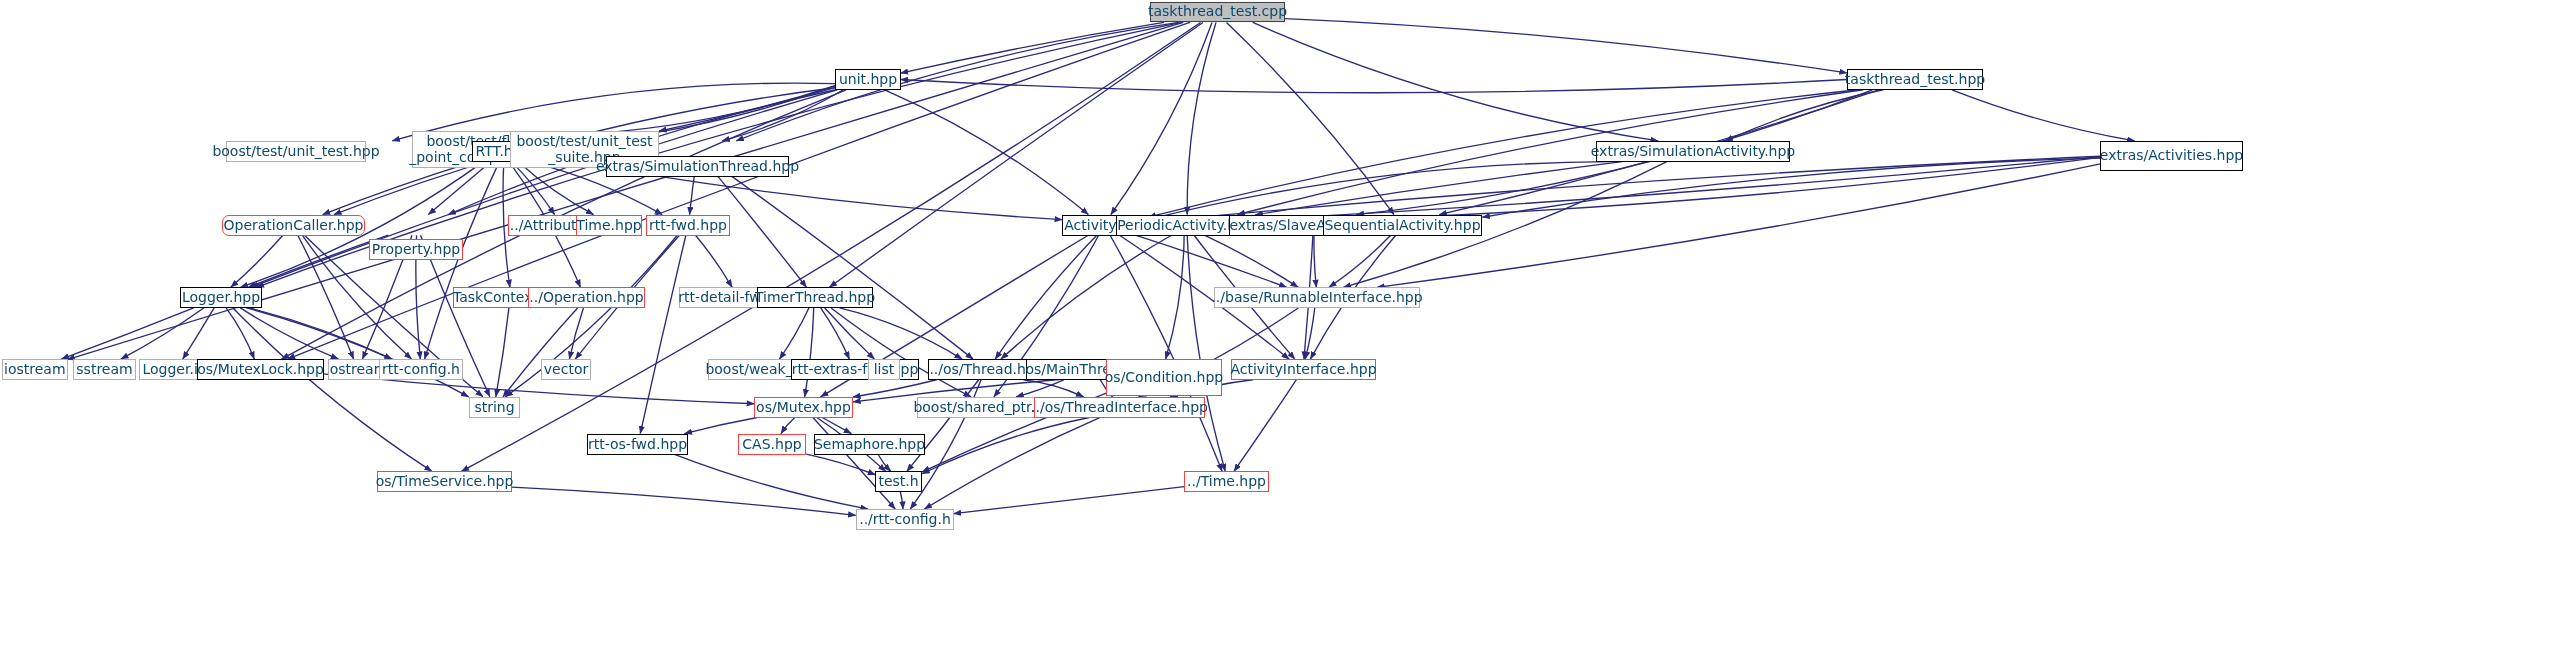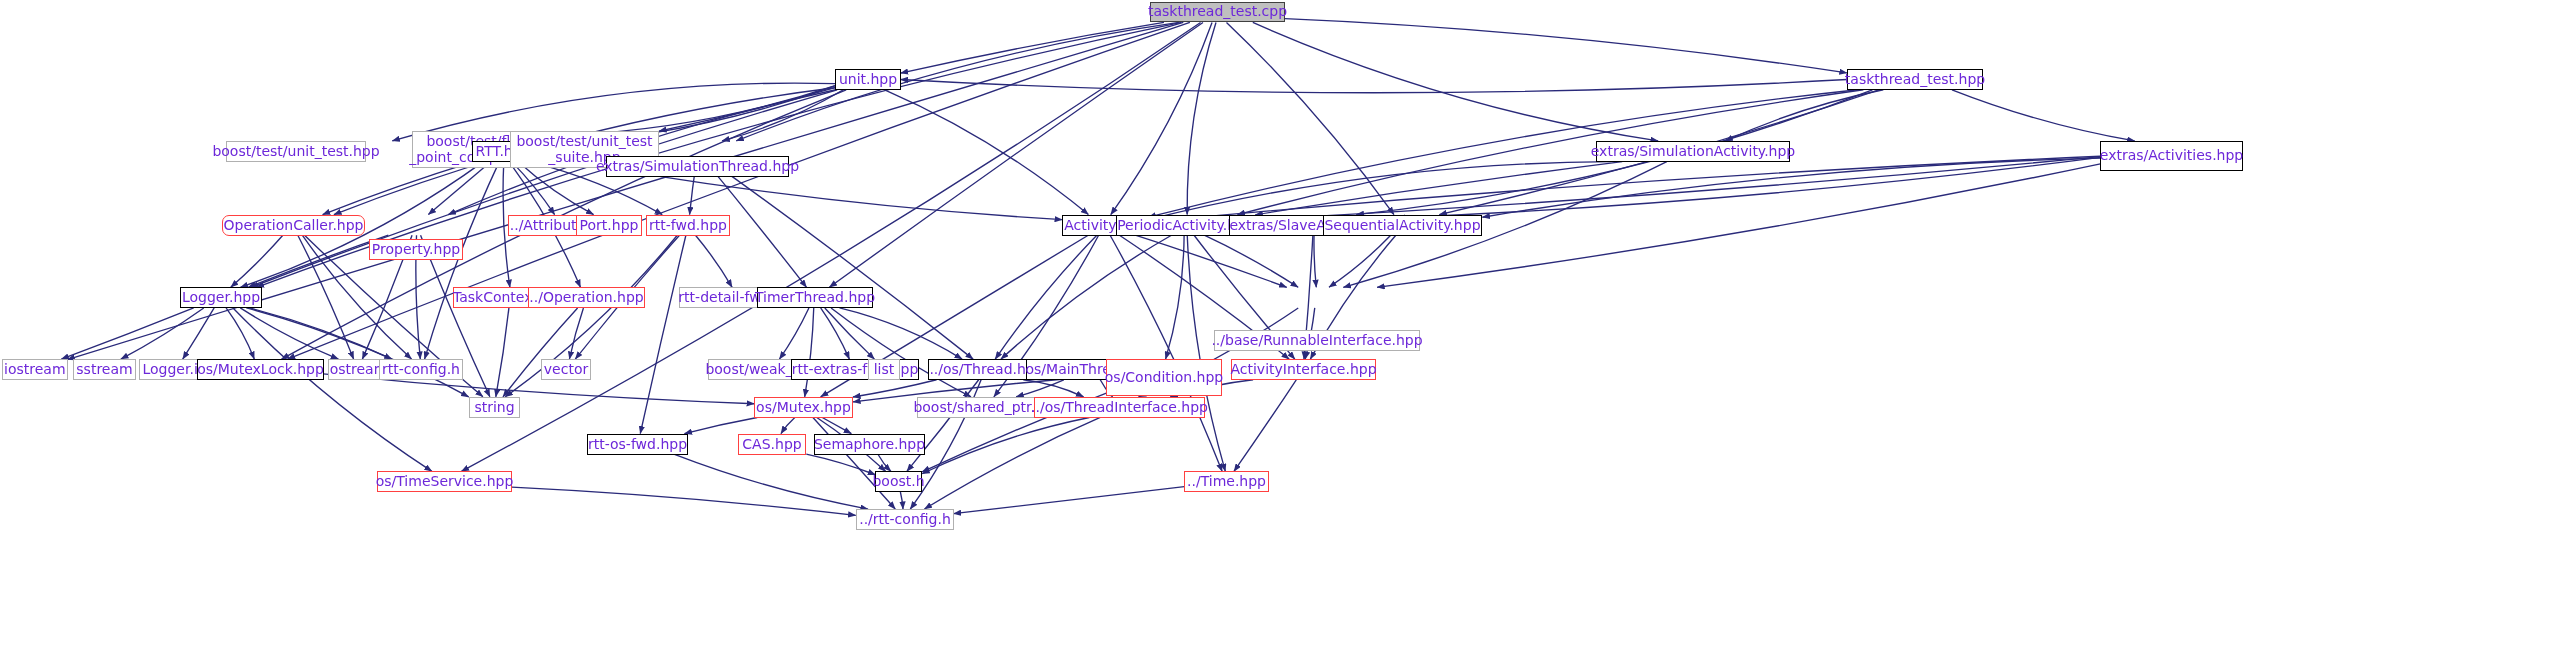--- a/index.html
+++ b/index.html
@@ -14,21 +14,21 @@
   #edges{position:absolute;left:0;top:0;width:2576px;height:650px;}
   .node{
     position:absolute;
     box-sizing:border-box;
     display:flex;
     align-items:center;
     justify-content:center;
     text-align:center;
     line-height:1.12;
     font-size:14px;
-    color:#6d28d9;
+    color:#0c4a6e;
     background:#ffffff;
     border:0.9px solid #9a9a9a;
     white-space:pre;
     z-index:5;
     padding:0 3.6px;
   }
   .node.root{ background:#bfbfbf; border:0.9px solid #404040; }
   .node.solid{ border:0.9px solid #000000; }
   .node.red{ border:1.4px solid #ff4040; }
   .node.grey{ border:0.9px solid #b0b0b0; }
@@ -175,32 +175,32 @@
 _point_comparison.hpp</div>
       <div class="node solid" style="left: 472px; top: 141px; width: 62px; height: 20.7px;">RTT.hpp</div>
       <div class="node grey" style="left: 510px; top: 131px; width: 149px; height: 37px;">boost/test/unit_test
 _suite.hpp</div>
       <div class="node solid" style="left: 606px; top: 156px; width: 183px; height: 20.7px;">extras/SimulationThread.hpp</div>
       <div class="node solid" style="left: 1596px; top: 141px; width: 194px; height: 20.7px;">extras/SimulationActivity.hpp</div>
       <div class="node solid" style="left: 2100px; top: 141px; width: 143px; height: 30px;">extras/Activities.hpp</div>
       <div class="node red" style="left: 222px; top: 215px; width: 143px; height: 20.7px; border-radius: 7px;">OperationCaller.hpp</div>
       <div class="node red" style="left: 369px; top: 215px; width: 94px; height: 20.7px; margin-top: 24px;">Property.hpp</div>
       <div class="node red" style="left: 508px; top: 215px; width: 110px; height: 20.7px;">../Attribute.hpp</div>
-      <div class="node red" style="left: 576px; top: 215px; width: 66px; height: 20.7px;">Port.hpp</div>
+      <div class="node red" style="left: 576px; top: 215px; width: 66px; height: 20.7px;">Time.hpp</div>
       <div class="node red" style="left: 646px; top: 215px; width: 84px; height: 20.7px;">rtt-fwd.hpp</div>
       <div class="node solid" style="left: 1062px; top: 215px; width: 86px; height: 20.7px;">Activity.hpp</div>
       <div class="node solid" style="left: 1116px; top: 215px; width: 139px; height: 20.7px;">PeriodicActivity.hpp</div>
       <div class="node solid" style="left: 1229px; top: 215px; width: 169px; height: 20.7px;">extras/SlaveActivity.hpp</div>
       <div class="node solid" style="left: 1323px; top: 215px; width: 159px; height: 20.7px;">SequentialActivity.hpp</div>
       <div class="node solid" style="left: 180px; top: 287px; width: 82px; height: 20.7px;">Logger.hpp</div>
       <div class="node red" style="left: 453px; top: 287px; width: 116px; height: 20.7px;">TaskContext.hpp</div>
       <div class="node red" style="left: 528px; top: 287px; width: 117px; height: 20.7px;">../Operation.hpp</div>
       <div class="node grey" style="left: 679px; top: 287px; width: 121px; height: 20.7px;">rtt-detail-fwd.hpp</div>
       <div class="node solid" style="left: 757px; top: 287px; width: 116px; height: 20.7px;">TimerThread.hpp</div>
-      <div class="node grey" style="left: 1214px; top: 287px; width: 206px; height: 20.7px; margin-top: 43px;">../base/RunnableInterface.hpp</div>
+      <div class="node grey" style="left: 1214px; top: 287px; width: 206px; height: 20.7px;">../base/RunnableInterface.hpp</div>
       <div class="node grey" style="left: 1.8px; top: 359px; width: 66px; height: 20.7px;">iostream</div>
       <div class="node grey" style="left: 73px; top: 359px; width: 63px; height: 20.7px;">sstream</div>
       <div class="node grey" style="left: 139px; top: 359px; width: 75px; height: 20.7px;">Logger.inl</div>
       <div class="node solid" style="left: 197px; top: 359px; width: 127px; height: 20.7px;">os/MutexLock.hpp</div>
       <div class="node grey" style="left: 328px; top: 359px; width: 61px; height: 20.7px;">ostream</div>
       <div class="node grey" style="left: 379px; top: 359px; width: 84px; height: 20.7px;">rtt-config.h</div>
       <div class="node grey" style="left: 541px; top: 359px; width: 50px; height: 20.7px;">vector</div>
       <div class="node grey" style="left: 708px; top: 359px; width: 132px; height: 20.7px;">boost/weak_ptr.hpp</div>
       <div class="node solid" style="left: 791px; top: 359px; width: 128px; height: 20.7px;">rtt-extras-fwd.hpp</div>
       <div class="node grey" style="left: 868px; top: 359px; width: 32px; height: 20.7px;">list</div>
@@ -209,18 +209,18 @@
       <div class="node red" style="left: 1106px; top: 359px; width: 116px; height: 37px;">os/Condition.hpp</div>
       <div class="node red" style="left: 1231px; top: 359px; width: 145px; height: 20.7px;">ActivityInterface.hpp</div>
       <div class="node grey" style="left: 469px; top: 397px; width: 51px; height: 20.7px;">string</div>
       <div class="node red" style="left: 754px; top: 397px; width: 99px; height: 20.7px;">os/Mutex.hpp</div>
       <div class="node grey" style="left: 917px; top: 397px; width: 141px; height: 20.7px;">boost/shared_ptr.hpp</div>
       <div class="node red" style="left: 1034px; top: 397px; width: 171px; height: 20.7px;">../os/ThreadInterface.hpp</div>
       <div class="node solid" style="left: 587px; top: 434px; width: 101px; height: 20.7px;">rtt-os-fwd.hpp</div>
       <div class="node red" style="left: 738px; top: 434px; width: 68px; height: 20.7px;">CAS.hpp</div>
       <div class="node solid" style="left: 814px; top: 434px; width: 111px; height: 20.7px;">Semaphore.hpp</div>
       <div class="node red" style="left: 1184px; top: 471px; width: 85px; height: 20.7px;">../Time.hpp</div>
-      <div class="node solid" style="left: 875px; top: 471px; width: 47px; height: 20.7px;">boost.h</div>
+      <div class="node solid" style="left: 875px; top: 471px; width: 47px; height: 20.7px;">test.h</div>
       <div class="node red" style="left: 377px; top: 471px; width: 135px; height: 20.7px;">os/TimeService.hpp</div>
       <div class="node grey" style="left: 856px; top: 509px; width: 98px; height: 20.7px;">../rtt-config.h</div>
     </div>
 </div>
 
 
 </body></html>

